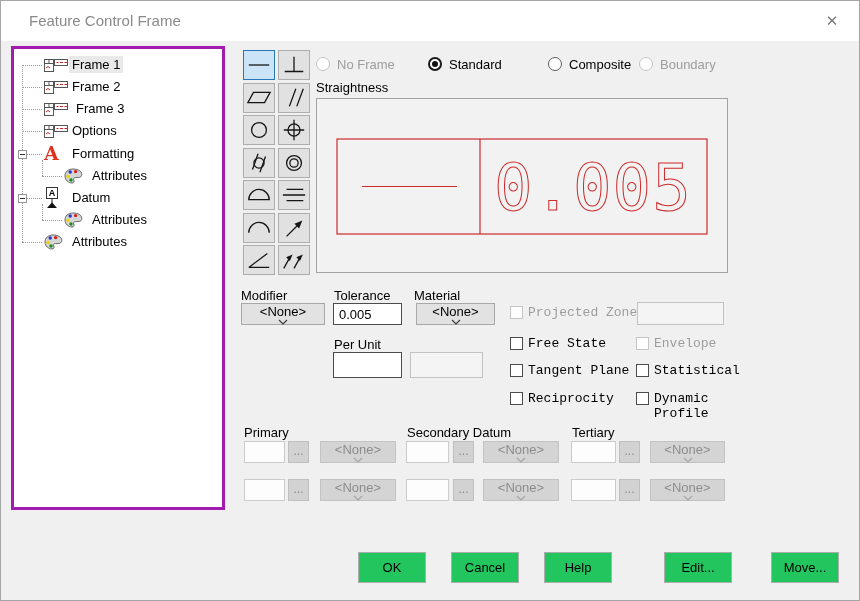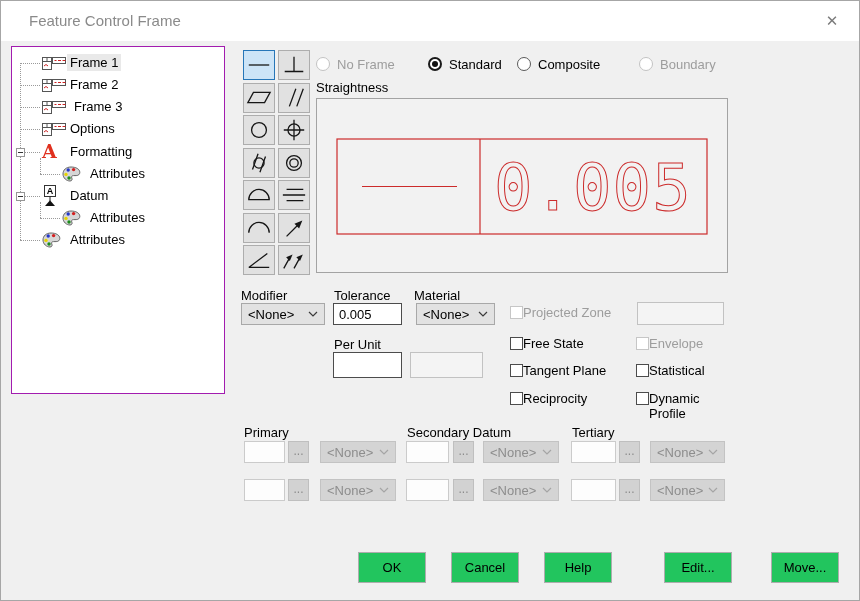--- a/index.html
+++ b/index.html
@@ -3,22 +3,22 @@
 <meta charset="utf-8">
 <style>
   html,body{margin:0;padding:0;background:#d8d8d8;}
   .dialog{position:relative;width:860px;height:601px;background:#f0f0f0;
     border:1px solid #a6a6a6;box-sizing:border-box;overflow:hidden;
     font-family:"Liberation Sans",sans-serif;font-size:13px;color:#000;}
   .titlebar{position:absolute;left:0;top:0;width:100%;height:40px;background:#ffffff;}
   .title{position:absolute;left:28px;top:11px;font-size:15px;color:#8a8a8a;}
   .close{position:absolute;right:14px;top:9px;width:26px;height:22px;color:#7b7b7b;
     font-size:15px;text-align:center;line-height:22px;cursor:default;}
-  .treepanel{position:absolute;left:10px;top:45px;width:214px;height:348px;background:#fff;
-    border:1px solid #a21caf;box-sizing:border-box;}
+  .treepanel{position:absolute;left:10px;top:45px;width:214px;height:464px;background:#fff;
+    border:3px solid #a21caf;box-sizing:border-box;}
   .tline{position:absolute;border-left:1px dotted #9a9a9a;width:0;}
   .tstub{position:absolute;border-top:1px dotted #9a9a9a;height:0;}
   .texp{position:absolute;width:9px;height:9px;background:#fff;border:1px solid #969696;
     box-sizing:border-box;}
   .texp::after{content:"";position:absolute;left:1px;top:3px;width:5px;height:1px;background:#333;}
   .trow-label{position:absolute;padding:1px 3px;white-space:nowrap;}
   .trow-label.sel{background:#e9e9e9;}
   .ticon{position:absolute;}
   .palbtn{position:absolute;width:32px;height:30px;background:#e1e1e1;border:1px solid #adadad;
     box-sizing:border-box;display:flex;align-items:center;justify-content:center;}
@@ -32,25 +32,25 @@
   .radio.disabled .rdot{border:1px solid #c3c3c3;}
   .radio.disabled span.rlabel{color:#9d9d9d;}
   .lbl{position:absolute;white-space:nowrap;}
   .preview{position:absolute;left:315px;top:97px;width:412px;height:175px;background:#f2f2f2;
     border:1px solid #a3a3a3;box-sizing:border-box;}
   .txt{position:absolute;background:#fff;border:1px solid #4c4c4c;box-sizing:border-box;
     font-size:13px;padding:0 5px;font-family:inherit;outline:none;}
   .txt.light{border-color:#cbcbcb;background:#fdfdfd;}
   .txt.dis{border-color:#c2c2c2;background:#f4f4f4;}
   .dd{position:absolute;height:22px;background:#e2e2e2;border:1px solid #a8a8a8;box-sizing:border-box;
-    display:flex;align-items:center;justify-content:space-between;padding:0 6px;color:#000;}
+    display:flex;align-items:center;justify-content:space-between;padding:0 6px;color:#000;flex-direction:column;}
   .dd.disabled{background:#d4d4d4;border-color:#c3c3c3;color:#8d8d8d;}
   .dd .chev{display:flex;color:#3b3b3b;}
   .dd.disabled .chev{color:#a5a5a5;}
-  .chkrow{position:absolute;display:flex;}
+  .chkrow{position:absolute;display:flex;gap:5px;font-family:Liberation Mono, monospace;}
   .chk{width:13px;height:13px;background:#fff;border:1px solid #4c4c4c;box-sizing:border-box;flex:none;margin-top:1px;}
   .chkrow.disabled .chk{border-color:#c6c6c6;}
   .chkrow.disabled .cl{color:#9d9d9d;}
   .chkrow .cl{line-height:15px;}
   .mini{position:absolute;width:21px;height:22px;background:#d2d2d2;border:1px solid #bfbfbf;
     box-sizing:border-box;color:#8b8b8b;font-size:12px;text-align:center;line-height:18px;}
   .btn{position:absolute;width:68px;height:31px;background:#22c55e;border:1px solid #adadad;
     box-sizing:border-box;display:flex;align-items:center;justify-content:center;font-size:13px;}
 </style>
 </head>
@@ -256,21 +256,21 @@
     </div>
   <div id="radios">
       <div class="radio disabled" style="left: 315px; top: 55px;">
         <span class="rdot"></span>
         <span class="rlabel">No Frame</span>
       </div>
       <div class="radio selected" style="left: 427px; top: 55px;">
         <span class="rdot"></span>
         <span class="rlabel">Standard</span>
       </div>
-      <div class="radio" style="left: 516px; top: 55px;">
+      <div class="radio" style="left: 547px; top: 55px;">
         <span class="rdot"></span>
         <span class="rlabel">Composite</span>
       </div>
       <div class="radio disabled" style="left: 638px; top: 55px;">
         <span class="rdot"></span>
         <span class="rlabel">Boundary</span>
       </div>
     </div>
 
   <div class="lbl" style="left:315px;top:79px;">Straightness</div>

